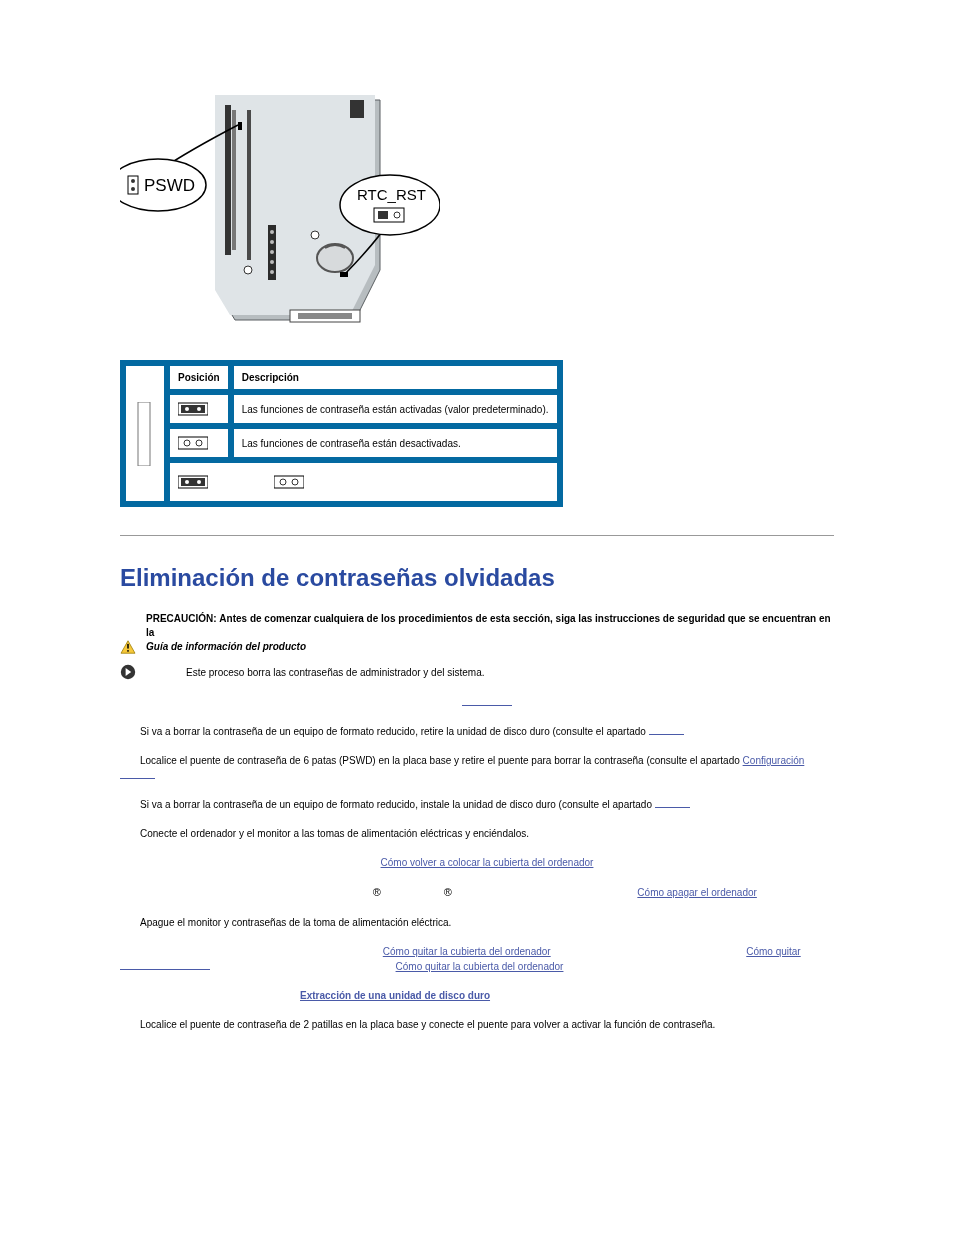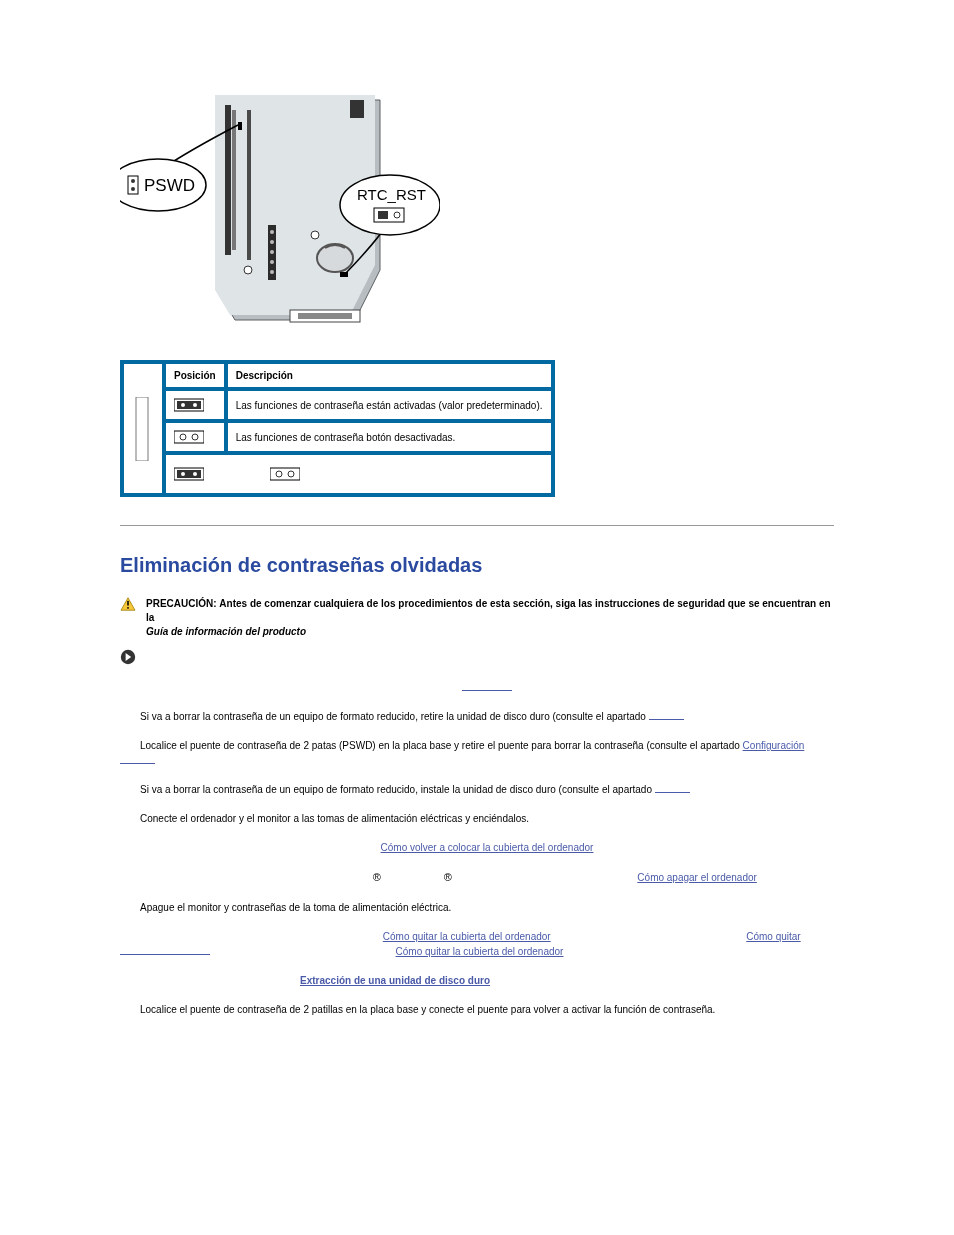--- a/index.html
+++ b/index.html
@@ -16,21 +16,21 @@
     margin: 30px 0;
   }
   .diagram-area svg {
     display: block;
   }
   table.jumper {
     border-collapse: collapse;
     margin-top: 20px;
   }
   table.jumper th, table.jumper td {
-    border: 4px solid #0369a1;
+    border: 6px solid #0369a1;
     padding: 6px 8px;
     font-size: 10px;
     text-align: left;
     vertical-align: middle;
   }
   table.jumper th {
     font-weight: bold;
   }
   .legend-row td {
     height: 26px;
@@ -39,28 +39,28 @@
     display: inline-block;
     vertical-align: middle;
   }
   hr.sep {
     border: none;
     border-top: 1px solid #999;
     margin: 28px 0;
   }
   h2.section {
     font-family: Arial, Verdana, sans-serif;
-    font-size: 20px;
+    font-size: 24px;
     font-weight: bold;
     color: #2a4aa0;
     margin: 10px 0 20px 0;
   }
   .warning-row {
     display: flex;
-    align-items: flex-start;
+    align-items: flex-end;
     gap: 10px;
     margin-bottom: 10px;
     font-size: 10px;
   }
   .warning-row .text {
     line-height: 1.4;
   }
   .icon-tri {
     width: 16px; height: 14px; flex: 0 0 auto;
   }
@@ -176,21 +176,21 @@
     <td>Las funciones de contraseña están activadas (valor predeterminado).</td>
   </tr>
   <tr>
     <td>
       <svg class="jumper-icon" width="30" height="16">
         <rect x="0" y="2" width="30" height="12" fill="#fff" stroke="#000"></rect>
         <circle cx="9" cy="8" r="3" fill="#fff" stroke="#333"></circle>
         <circle cx="21" cy="8" r="3" fill="#fff" stroke="#333"></circle>
       </svg>
     </td>
-    <td>Las funciones de contraseña botón desactivadas.</td>
+    <td>Las funciones de contraseña están desactivadas.</td>
   </tr>
   <tr class="legend-row">
     <td colspan="2" style="text-align:left;">
       <svg class="jumper-icon" width="30" height="16" style="vertical-align:middle;">
         <rect x="0" y="2" width="30" height="12" fill="#fff" stroke="#000"></rect>
         <rect x="3" y="4" width="24" height="8" fill="#333"></rect>
         <circle cx="9" cy="8" r="2" fill="#fff"></circle>
         <circle cx="21" cy="8" r="2" fill="#fff"></circle>
       </svg>
       <span style="display:inline-block;width:60px;"></span>
@@ -219,32 +219,35 @@
     <b>Antes de comenzar cualquiera de los procedimientos de esta sección, siga las instrucciones de seguridad que se encuentran en la</b><br>
     <b><i>Guía de información del producto</i></b>
   </div>
 </div>
 
 <div class="warning-row">
   <svg class="icon-arrow" viewBox="0 0 20 20">
     <circle cx="10" cy="10" r="9" fill="#333"></circle>
     <polygon points="7,5 14,10 7,15" fill="#fff"></polygon>
   </svg>
+  <div class="text" style="padding-left:40px;">
+    <span>Este proceso borra las contraseñas de administrador y del sistema.</span>
+  </div>
 </div>
 
 <div class="steps">
   <p style="text-align:center;"><span class="blank-link"></span></p>
 
   <p>
     <span>Si va a borrar la contraseña de un equipo de formato reducido, retire la unidad de disco duro (consulte el apartado</span>
     <span class="blank-link short"></span>
   </p>
 
   <p>
-    <span>Localice el puente de contraseña de 2 patas (PSWD) en la placa base y retire el puente para borrar la contraseña (consulte el apartado</span>
+    <span>Localice el puente de contraseña de 6 patas (PSWD) en la placa base y retire el puente para borrar la contraseña (consulte el apartado</span>
     <a class="link" href="#">Configuración</a><br>
     <span class="blank-link short" style="margin-left:-20px;"></span>
   </p>
 
   <p>
     <span>Si va a borrar la contraseña de un equipo de formato reducido, instale la unidad de disco duro (consulte el apartado</span>
     <span class="blank-link short"></span>
   </p>
 
   <p>Conecte el ordenador y el monitor a las tomas de alimentación eléctricas y enciéndalos.</p>

